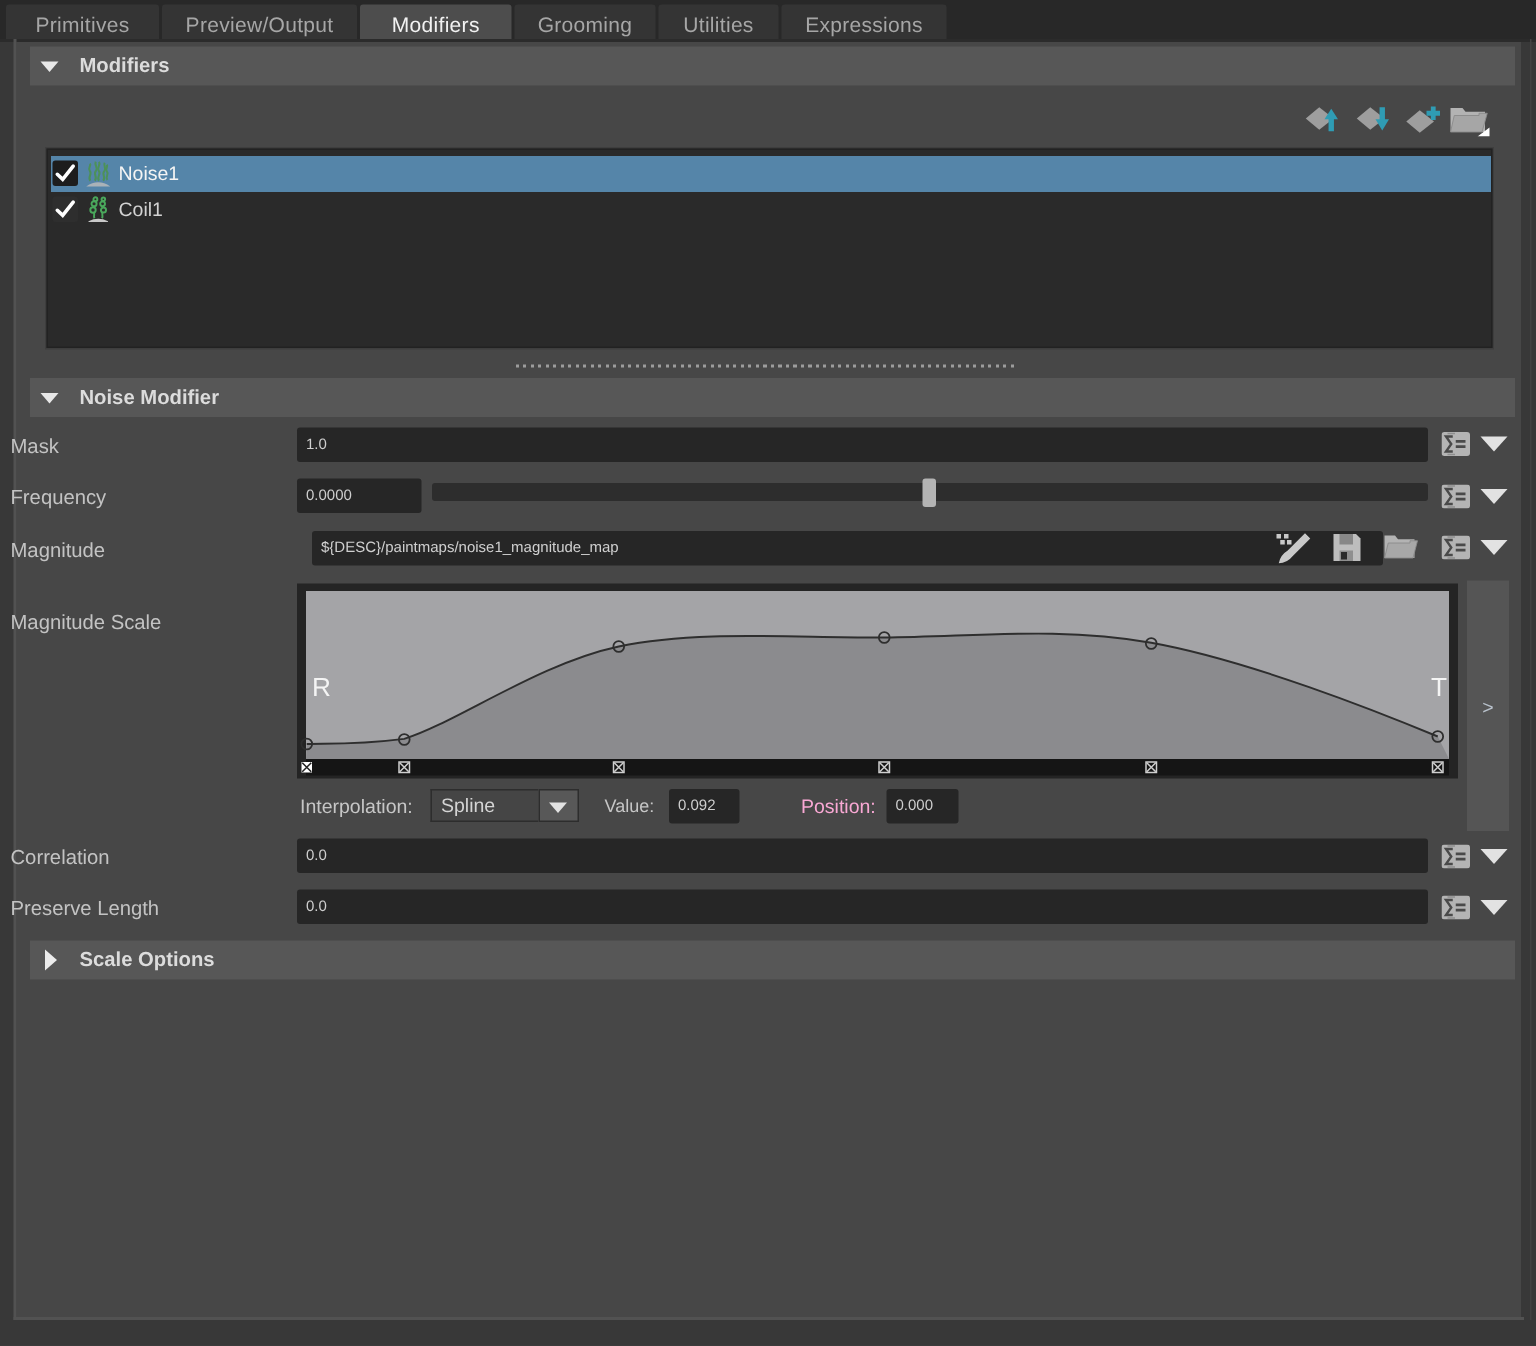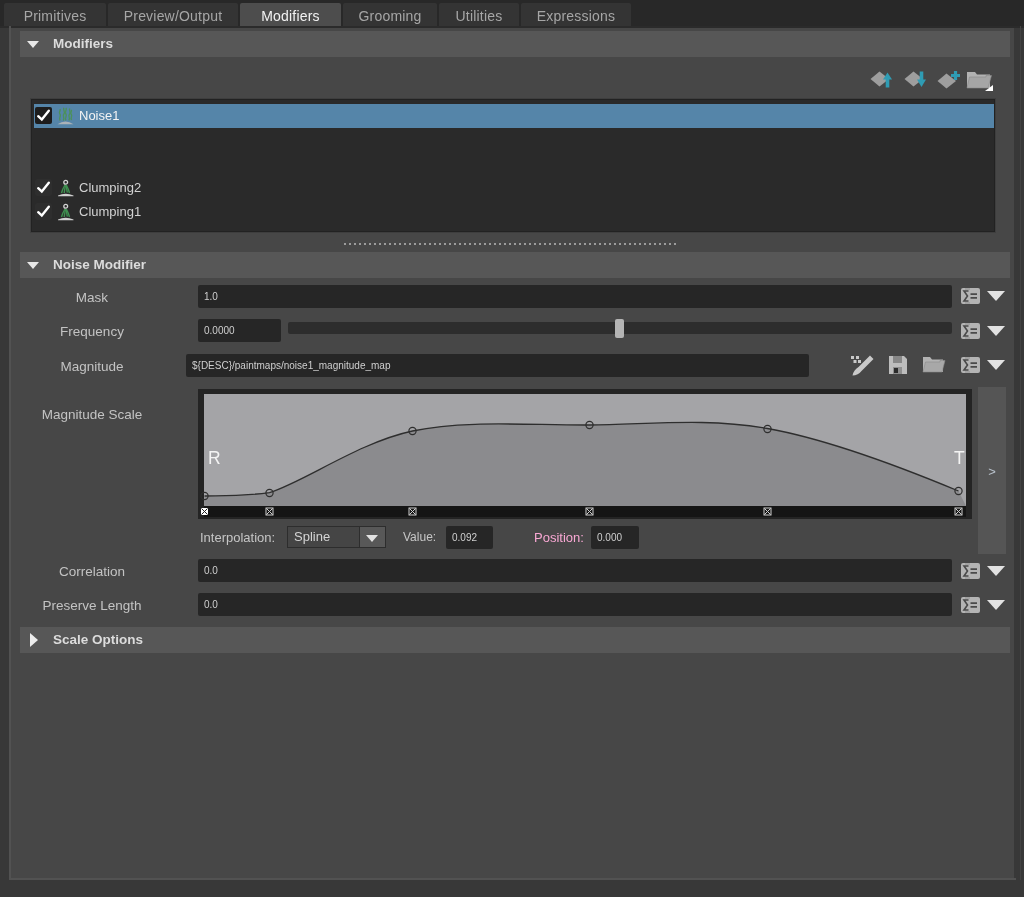--- a/index.html
+++ b/index.html
@@ -13,21 +13,21 @@
 .hdr .tri{position:absolute;left:7px;top:10px;width:0;height:0;border-left:6px solid transparent;border-right:6px solid transparent;border-top:7px solid #e8e8e8}
 .hdr .trir{position:absolute;left:10px;top:6px;width:0;height:0;border-top:7px solid transparent;border-bottom:7px solid transparent;border-left:8px solid #ececec}
 .hdr span{position:absolute;left:33px}
 .listbox{position:absolute;left:31px;top:99px;width:964px;height:133px;background:#2a2a2a;border:1px solid #222222;box-shadow:0 0 0 1px #3e3e3e}
 .lrow{position:absolute;left:2px;width:960px;height:24px;color:#d2d2d2;font-size:13px;line-height:24px}
 .lrow.sel{background:#5585a9;color:#f4f4f4}
 .cbx{position:absolute;left:1px;top:3px;width:17px;height:17px;background:#2e2e2e;border-radius:2px}
 .lrow.sel .cbx{background:#1d1d1d}
 .licon{position:absolute;left:22px;top:2px;width:19px;height:19px}
 .lname{position:absolute;left:45px}
-.lbl{position:absolute;width:170px;left:7px;text-align:center;color:#c3c3c3;font-size:13.5px}
+.lbl{position:absolute;width:170px;left:7px;text-align:left;color:#c3c3c3;font-size:13.5px}
 .inp{position:absolute;background:#262626;border-radius:2px;color:#cfcfcf;font-size:10px;line-height:23px;padding-left:6px;white-space:nowrap}
 .dtri{position:absolute;width:0;height:0;border-left:9px solid transparent;border-right:9px solid transparent;border-top:10px solid #e2e2e2}
 .icon{position:absolute}
 .dots{position:absolute;left:344px;top:243px;width:333px;height:2px;background:repeating-linear-gradient(to right,#9c9c9c 0,#9c9c9c 2px,transparent 2px,transparent 5px)}
 </style></head>
 <body>
 <div class="tabbar">
   <div class="tab" style="left:4px;width:102px">Primitives</div>
   <div class="tab" style="left:108px;width:130px">Preview/Output</div>
   <div class="tab sel" style="left:240px;width:101px">Modifiers</div>
@@ -76,70 +76,57 @@
             <path d="M4.2 14.5 C2.2 12 5.8 10.2 3.8 7.8 C2.4 6 5 4.5 4 3"></path>
             <path d="M7.2 14.5 C9.4 12 5.8 10.2 8 7.8 C9.6 5.8 6.8 4 7.8 1.8"></path>
             <path d="M10 14.5 C8 12 11.8 10.2 9.8 7.8 C8.4 5.8 11.2 3.8 10 1.8"></path>
             <path d="M12.8 14.5 C15 12 11.4 10.2 13.6 8 C15.2 6.2 12.6 4.3 13.8 2.5"></path>
             <path d="M15.6 14 C13.8 11.8 17 10.2 15.2 8.2 C13.9 6.7 16.2 5.2 15.2 3.8"></path>
           </g>
           <path d="M1.5 18.3 Q9.5 12.8 17.5 18.3 Z" fill="#aab2b8"></path>
         </svg></span>
       <span class="lname">Noise1</span>
     </div>
-  <div class="lrow" style="top:76px">
+  <div class="lrow" style="top:28px">
       <span class="cbx"><svg width="17" height="17" viewBox="0 0 17 17">
           <path d="M3.2 9.2 L6.8 12.6 L13.8 3.8" stroke="#ffffff" stroke-width="2.4" fill="none" stroke-linecap="round"></path>
         </svg></span>
       <span class="licon"><svg width="19" height="19" viewBox="0 0 19 19">
-          <g stroke="#3f9150" stroke-width="1.4" fill="none">
-            <path d="M9 7 Q6.5 11 5.5 15"></path>
-            <path d="M9.5 7 Q8.8 11 8.2 15"></path>
-            <path d="M10 7 Q10.8 11 11.3 14.5"></path>
-            <path d="M10.3 7 Q12.5 11 13.5 15"></path>
+          <g stroke="#4aa85c" stroke-width="1.3" fill="none">
+            <path d="M7 15.5 C6 13.5 7.5 13 6.5 11.5"></path>
+            <circle cx="6" cy="10" r="1.8"></circle>
+            <circle cx="6.7" cy="5.8" r="1.7"></circle>
+            <circle cx="7.6" cy="2.8" r="1.3"></circle>
+            <path d="M12 15.5 C13 13.5 11.5 13 12.5 11.5"></path>
+            <circle cx="13" cy="10" r="1.7"></circle>
+            <circle cx="12.4" cy="5.9" r="1.6"></circle>
+            <circle cx="12.9" cy="2.8" r="1.2"></circle>
           </g>
-          <circle cx="9.7" cy="4.2" r="1.9" fill="none" stroke="#d4d4d4" stroke-width="1.3"></circle>
-          <path d="M2 17.5 Q9.5 13.8 17.5 17.5 L17.5 18.3 L2 18.3 Z" fill="#d0d0d0"></path>
-        </svg></span>
-      <span class="lname">Clumping2</span>
-    </div>
-  <div class="lrow" style="top:100px">
-      <span class="cbx"><svg width="17" height="17" viewBox="0 0 17 17">
-          <path d="M3.2 9.2 L6.8 12.6 L13.8 3.8" stroke="#ffffff" stroke-width="2.4" fill="none" stroke-linecap="round"></path>
-        </svg></span>
-      <span class="licon"><svg width="19" height="19" viewBox="0 0 19 19">
-          <g stroke="#3f9150" stroke-width="1.4" fill="none">
-            <path d="M9 7 Q6.5 11 5.5 15"></path>
-            <path d="M9.5 7 Q8.8 11 8.2 15"></path>
-            <path d="M10 7 Q10.8 11 11.3 14.5"></path>
-            <path d="M10.3 7 Q12.5 11 13.5 15"></path>
-          </g>
-          <circle cx="9.7" cy="4.2" r="1.9" fill="none" stroke="#d4d4d4" stroke-width="1.3"></circle>
-          <path d="M2 17.5 Q9.5 13.8 17.5 17.5 L17.5 18.3 L2 18.3 Z" fill="#d0d0d0"></path>
-        </svg></span>
-      <span class="lname">Clumping1</span>
+          <path d="M3 17.5 Q9.5 14.3 16 17.5 L16 18 L3 18 Z" fill="#c8c8c8"></path>
+        </svg></span>
+      <span class="lname">Coil1</span>
     </div>
 </div>
 <div class="dots"></div>
 
 <div class="hdr" style="top:252px">
     <i class="tri"></i>
     <span>Noise Modifier</span>
   </div>
 
 <div class="lbl" style="top:290px">Mask</div>
 <div class="inp" style="left:198px;top:285px;width:754px;height:23px">1.0</div>
 
 <div class="lbl" style="top:324px">Frequency</div>
 <div class="inp" style="left:198px;top:319px;width:83px;height:23px">0.0000</div>
 <div class="abs" style="left:288px;top:322px;width:664px;height:12px;background:#2d2d2d;border-radius:2px"></div>
 <div class="abs" style="left:615px;top:319px;width:9px;height:19px;background:#b4b4b4;border-radius:2px"></div>
 
 <div class="lbl" style="top:359px">Magnitude</div>
-<div class="inp" style="left:186px;top:354px;width:623px;height:23px">${DESC}/paintmaps/noise1_magnitude_map</div>
+<div class="inp" style="left:208px;top:354px;width:714px;height:23px">${DESC}/paintmaps/noise1_magnitude_map</div>
 
 <div class="lbl" style="top:407px">Magnitude Scale</div>
 <div class="abs" style="left:198px;top:389px;width:774px;height:130px;background:#242424">
     <svg width="774" height="130" viewBox="0 0 774 130" style="position:absolute;left:0;top:0">
       <g transform="translate(6,5)">
         <rect x="0" y="0" width="762" height="112" fill="#a4a4a7"></rect>
         <path d="M 0.5,102 C 11.3,101.4 30.8,103.0 65.5,98.6 C 100.2,87.8 155.2,48.3 208.5,37.0 C 261.8,25.7 326.3,31.4 385.5,31.0 C 444.7,30.6 502.0,23.5 563.5,34.5 C 628.0,46.0 716.0,81.0 754.5,97.0 L 762,112 L 0,112 Z" fill="#8b8b8e"></path>
         <path d="M 0.5,102 C 11.3,101.4 30.8,103.0 65.5,98.6 C 100.2,87.8 155.2,48.3 208.5,37.0 C 261.8,25.7 326.3,31.4 385.5,31.0 C 444.7,30.6 502.0,23.5 563.5,34.5 C 628.0,46.0 716.0,81.0 754.5,97.0" fill="none" stroke="#2e2e2e" stroke-width="1.3"></path>
       </g>
       <circle cx="6.5" cy="107" r="3.6" fill="none" stroke="#2e2e2e" stroke-width="1.2"></circle>

